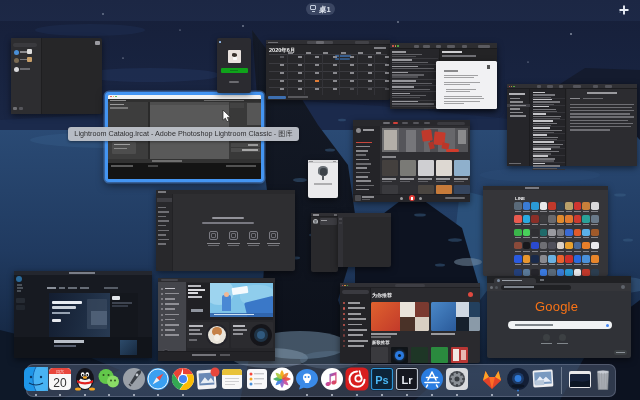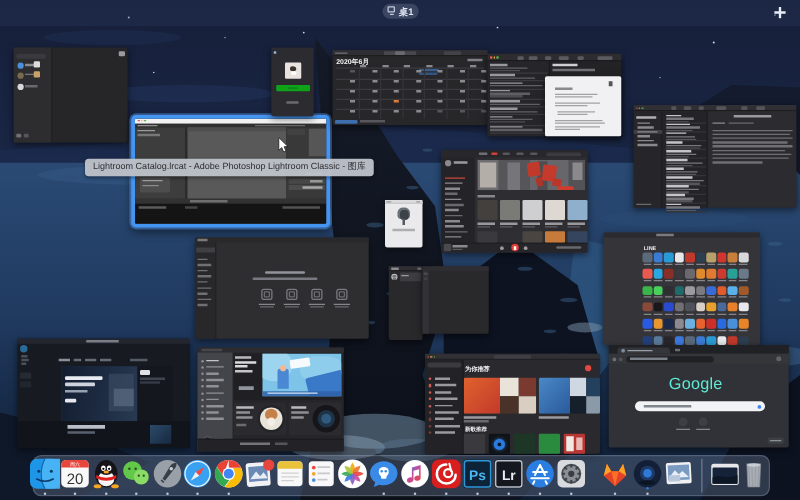--- a/index.html
+++ b/index.html
@@ -791,21 +791,21 @@
  <div class="a" style="left:7px;top:1.5px;width:42px;height:5.5px;background:#35363a;border-radius:3px 3px 0 0"></div>
  <div class="a" style="left:10px;top:3px;width:3px;height:3px;border-radius:50%;background:#7a8ba0"></div>
  <div class="a" style="left:15px;top:3.5px;width:20px;height:1.8px;background:#9aa0a8"></div>
  <div class="a" style="left:53px;top:3px;width:4px;height:1.5px;background:#6a6e74"></div>
  <div class="a" style="left:0;top:7px;width:144px;height:8px;background:#35363a"></div>
  <div class="a" style="left:3px;top:9.5px;width:3px;height:3px;background:#6a6e74;border-radius:50%"></div>
  <div class="a" style="left:8px;top:9.5px;width:3px;height:3px;background:#50545a;border-radius:50%"></div>
  <div class="a" style="left:14px;top:8.5px;width:70px;height:5px;background:#202124;border-radius:2.5px"></div>
  <div class="a" style="left:17px;top:10.2px;width:30px;height:1.6px;background:#7a8088"></div>
  <div class="a" style="left:134px;top:9px;width:4px;height:4px;background:#5f646b;border-radius:50%"></div>
- <div class="a" style="left:48px;top:23px;color:#5eead4;font-size:13px;letter-spacing:.2px">Google</div>
+ <div class="a" style="left:48px;top:23px;color:#f97316;font-size:13px;letter-spacing:.2px">Google</div>
  <div class="a" style="left:21px;top:45px;width:104px;height:8px;background:#f1f3f4;border-radius:4px"></div>
  <div class="a" style="left:28px;top:48px;width:38px;height:2px;background:#80868b"></div>
  <div class="a" style="left:119px;top:47.5px;width:3px;height:3px;background:#4285f4;border-radius:50%"></div>
  <div class="a" style="left:56px;top:58px;width:7px;height:7px;background:#3c4043;border-radius:50%"></div>
  <div class="a" style="left:72px;top:58px;width:7px;height:7px;background:#3c4043;border-radius:50%"></div>
  <div class="a" style="left:54px;top:66.5px;width:11px;height:1.6px;background:#80868b"></div>
  <div class="a" style="left:70px;top:66.5px;width:11px;height:1.6px;background:#80868b"></div>
  <div class="a" style="left:127px;top:74px;width:13px;height:5px;background:#3c4043;border-radius:2.5px"></div>
  <div class="a" style="left:129px;top:75.8px;width:9px;height:1.5px;background:#8a9097"></div>
 </div>

